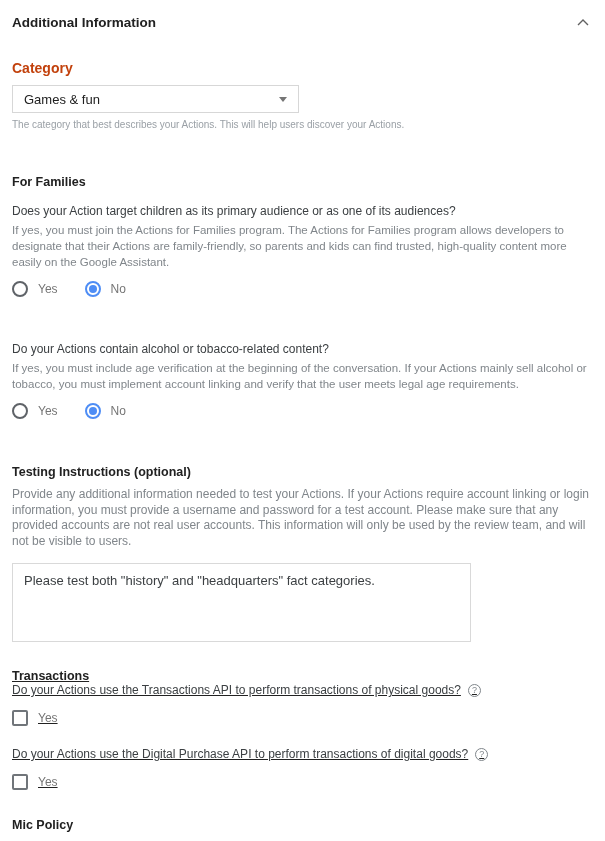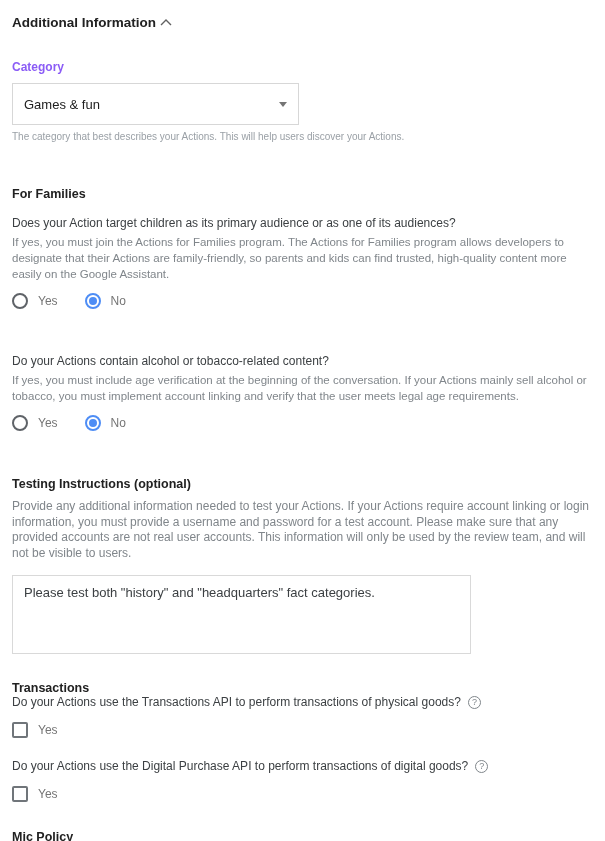--- a/index.html
+++ b/index.html
@@ -6,34 +6,34 @@
   html, body { background: #fff; }
   body {
     width: 605px; height: 841px;
     font-family: "Liberation Sans", sans-serif;
     color: #212121;
     overflow: hidden;
   }
   .page { padding: 15px 12px 0 12px; }
 
   
-  .header-row { display: flex; justify-content: flex-start; align-items: center; }
+  .header-row { display: flex; justify-content: space-between; align-items: center; }
   .page-title { font-size: 13.5px; font-weight: bold; color: #212121; }
   .collapse-btn { background: none; border: none; cursor: pointer; padding: 2px 4px; line-height: 0; }
 
   
   .section-heading { font-size: 12.5px; font-weight: bold; color: #212121; }
   .question { font-size: 12px; color: #3c4043; }
   .helper { font-size: 11.5px; color: #80868b; line-height: 16px; }
 
   
   .category-section { margin-top: 30px; }
-  .field-label { font-size: 12px; font-weight: bold; color: #8b5cf6; }
+  .field-label { font-size: 14px; font-weight: bold; color: #c2410c; }
   .select-box {
-    margin-top: 9px; width: 287px; height: 42px;
+    margin-top: 9px; width: 287px; height: 28px;
     border: 1px solid #d7d7d7; background: #fff;
     display: flex; align-items: center; justify-content: space-between;
     padding: 0 11px; cursor: pointer;
   }
   .select-value { font-size: 13px; color: #212121; }
   .select-arrow {
     width: 0; height: 0;
     border-left: 4.5px solid transparent; border-right: 4.5px solid transparent;
     border-top: 5px solid #757575;
   }
@@ -79,21 +79,21 @@
     margin-left: 7px; cursor: pointer; flex: none;
   }
   .checkbox-row { display: flex; align-items: center; margin-top: 12px; height: 17px; }
   .checkbox {
     width: 16px; height: 16px; border: 2px solid #70757a; border-radius: 2px;
     background: #fff; cursor: pointer; flex: none;
   }
   .checkbox-label { font-size: 12px; color: #757575; margin-left: 10px; cursor: pointer; }
   .check-group + .check-group { margin-top: 21px; }
 
-  .transactions-section { margin-top: 27px; }
+  .transactions-section { margin-top: 27px; text-decoration: underline; }
   .mic-section { margin-top: 28px; }
   .mic-question-wrap { margin-top: 14px; max-width: 560px; font-size: 12px; color: #3c4043; line-height: 15.5px; }
 </style>
 </head>
 <body>
 
 <div class="page">
 
   <div class="header-row">
     <div class="page-title">Additional Information</div>

